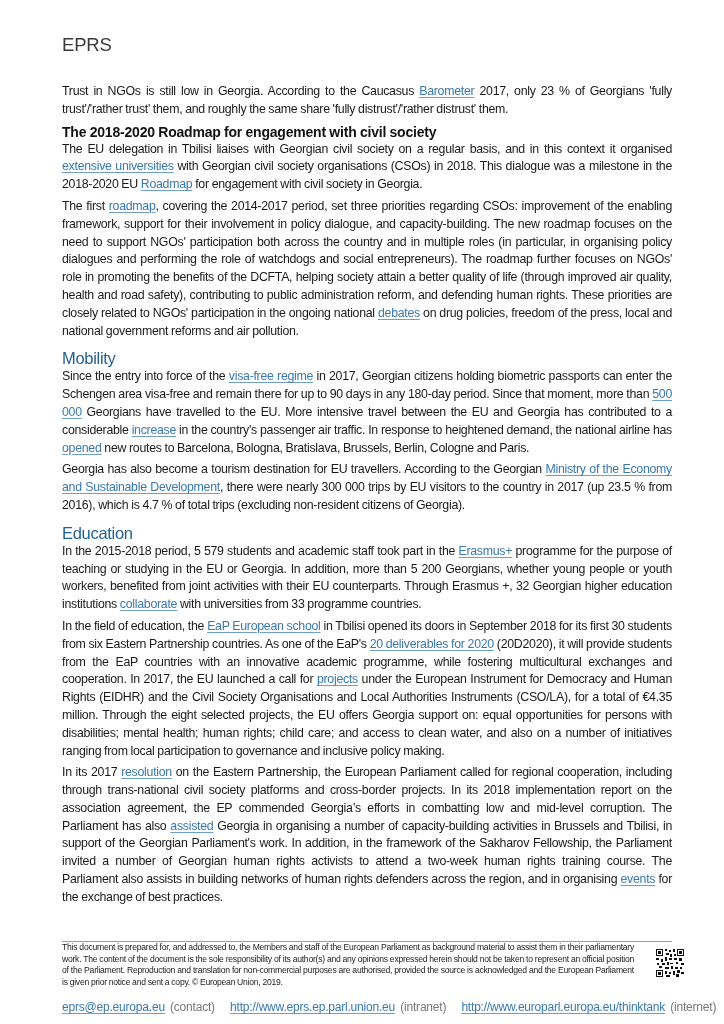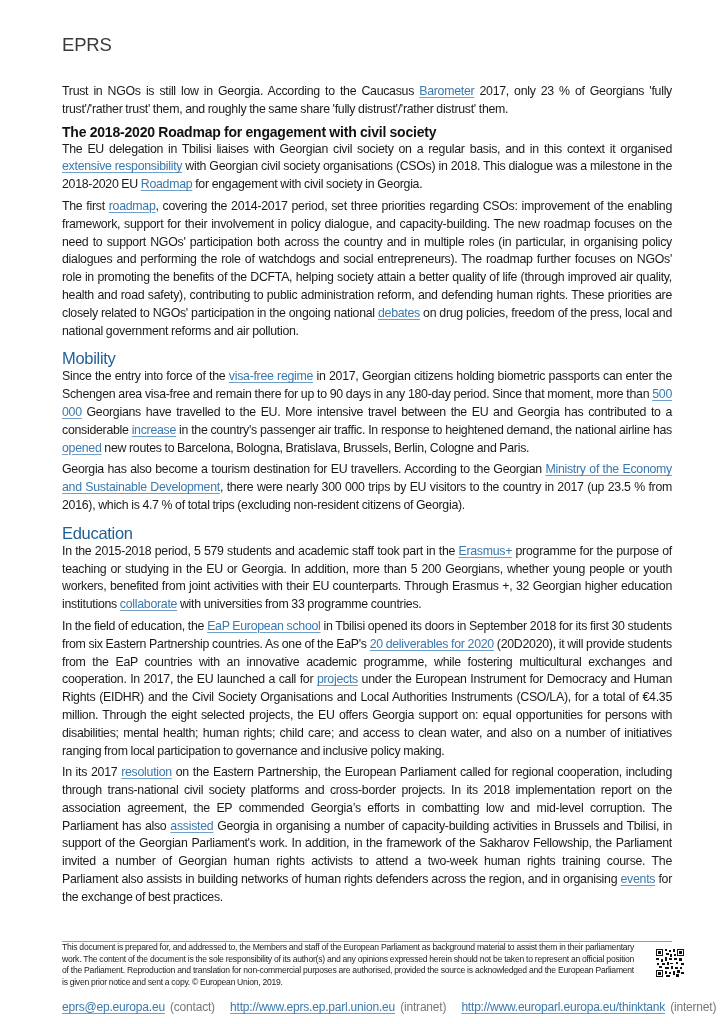--- a/index.html
+++ b/index.html
@@ -105,21 +105,21 @@
 
   <div class="running-header">
     <span>EPRS</span>
   </div>
 
   <div class="content">
 
     <p><span>Trust in NGOs is still low in Georgia. According to the Caucasus </span><a>Barometer</a><span> 2017, only 23 % of Georgians 'fully trust'/'rather trust' them, and roughly the same share 'fully distrust'/'rather distrust' them.</span></p>
 
     <h3 class="subhead">The 2018-2020 Roadmap for engagement with civil society</h3>
-    <p><span>The EU delegation in Tbilisi liaises with Georgian civil society on a regular basis, and in this context it organised </span><a>extensive responsibility</a><span> with Georgian civil society organisations (CSOs) in 2018. This dialogue was a milestone in the 2018-2020 EU </span><a>Roadmap</a><span> for engagement with civil society in Georgia.</span></p>
+    <p><span>The EU delegation in Tbilisi liaises with Georgian civil society on a regular basis, and in this context it organised </span><a>extensive universities</a><span> with Georgian civil society organisations (CSOs) in 2018. This dialogue was a milestone in the 2018-2020 EU </span><a>Roadmap</a><span> for engagement with civil society in Georgia.</span></p>
     <p><span>The first </span><a>roadmap</a><span>, covering the 2014-2017 period, set three priorities regarding CSOs: improvement of the enabling framework, support for their involvement in policy dialogue, and capacity-building. The new roadmap focuses on the need to support NGOs' participation both across the country and in multiple roles (in particular, in organising policy dialogues and performing the role of watchdogs and social entrepreneurs). The roadmap further focuses on NGOs' role in promoting the benefits of the DCFTA, helping society attain a better quality of life (through improved air quality, health and road safety), contributing to public administration reform, and defending human rights. These priorities are closely related to NGOs' participation in the ongoing national </span><a>debates</a><span> on drug policies, freedom of the press, local and national government reforms and air pollution.</span></p>
 
     <h2 class="section">Mobility</h2>
     <p><span>Since the entry into force of the </span><a>visa-free regime</a><span> in 2017, Georgian citizens holding biometric passports can enter the Schengen area visa-free and remain there for up to 90 days in any 180-day period. Since that moment, more than </span><a>500 000</a><span> Georgians have travelled to the EU. More intensive travel between the EU and Georgia has contributed to a considerable </span><a>increase</a><span> in the country's passenger air traffic. In response to heightened demand, the national airline has </span><a>opened</a><span> new routes to Barcelona, Bologna, Bratislava, Brussels, Berlin, Cologne and Paris.</span></p>
     <p><span>Georgia has also become a tourism destination for EU travellers. According to the Georgian </span><a>Ministry of the Economy and Sustainable Development</a><span>, there were nearly 300 000 trips by EU visitors to the country in 2017 (up 23.5 % from 2016), which is 4.7 % of total trips (excluding non-resident citizens of Georgia).</span></p>
 
     <h2 class="section">Education</h2>
     <p><span>In the 2015-2018 period, 5 579 students and academic staff took part in the </span><a>Erasmus+</a><span> programme for the purpose of teaching or studying in the EU or Georgia. In addition, more than 5 200 Georgians, whether young people or youth workers, benefited from joint activities with their EU counterparts. Through Erasmus +, 32 Georgian higher education institutions </span><a>collaborate</a><span> with universities from 33 programme countries.</span></p>
     <p><span>In the field of education, the </span><a>EaP European school</a><span> in Tbilisi opened its doors in September 2018 for its first 30 students from six Eastern Partnership countries. As one of the EaP's </span><a>20 deliverables for 2020</a><span> (20D2020), it will provide students from the EaP countries with an innovative academic programme, while fostering multicultural exchanges and cooperation. In 2017, the EU launched a call for </span><a>projects</a><span> under the European Instrument for Democracy and Human Rights (EIDHR) and the Civil Society Organisations and Local Authorities Instruments (CSO/LA), for a total of €4.35 million. Through the eight selected projects, the EU offers Georgia support on: equal opportunities for persons with disabilities; mental health; human rights; child care; and access to clean water, and also on a number of initiatives ranging from local participation to governance and inclusive policy making.</span></p>
 

